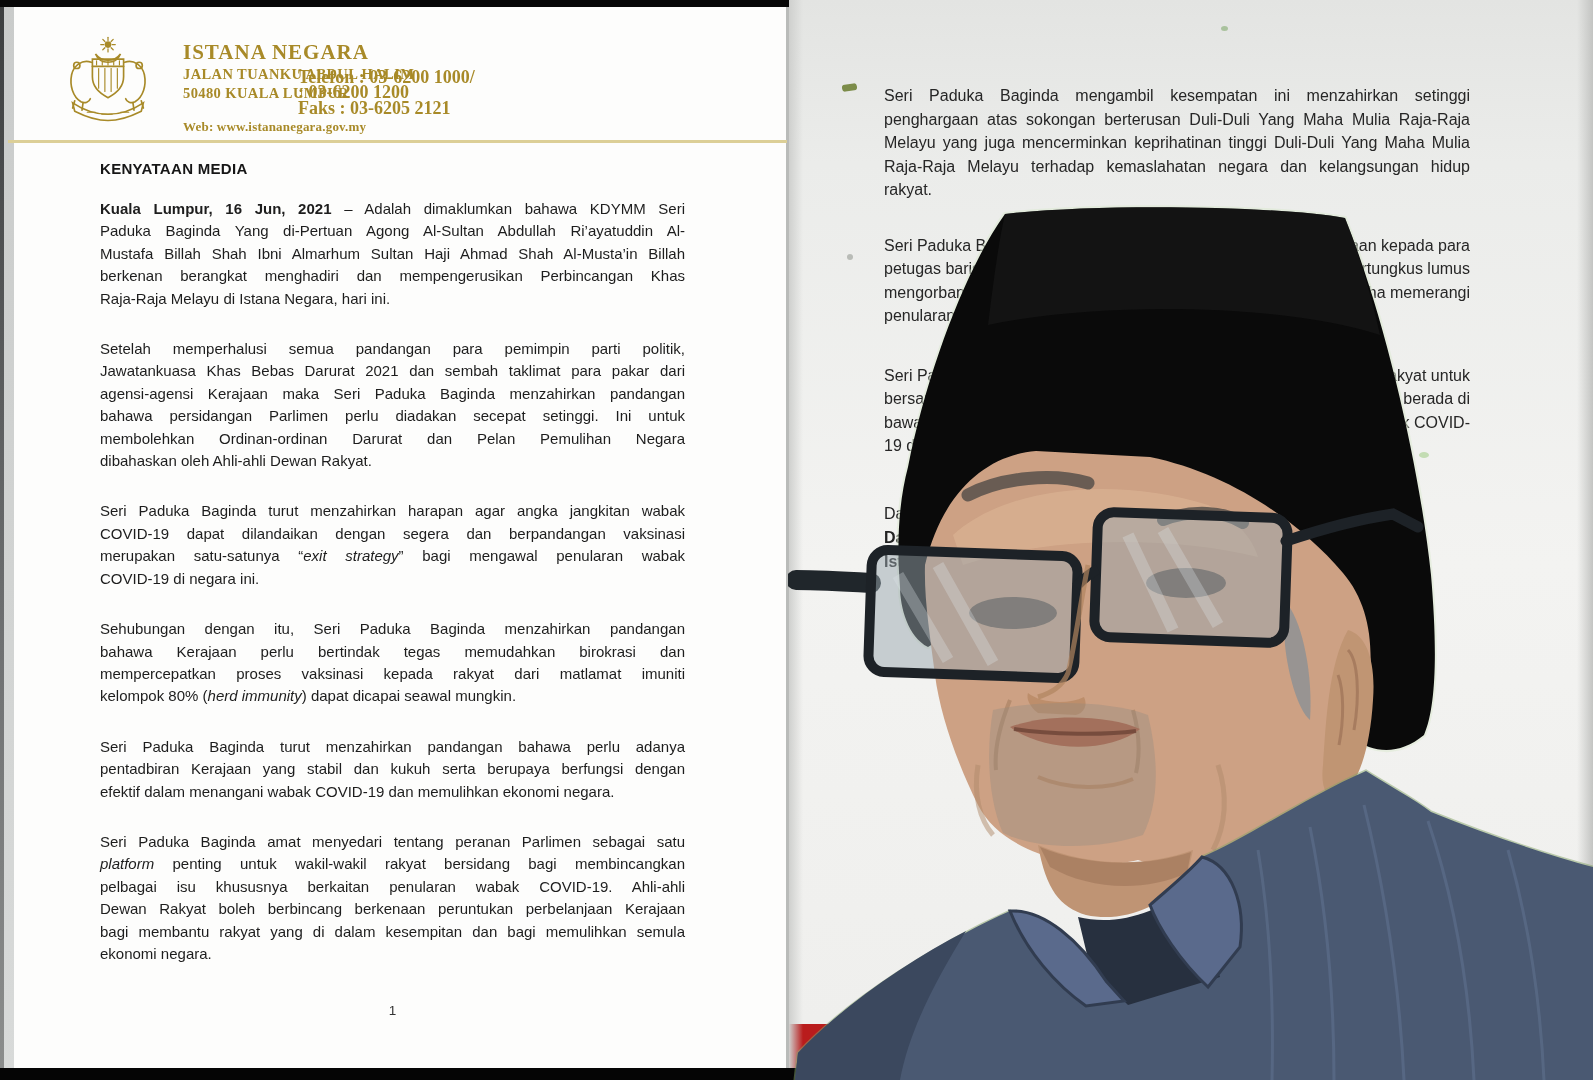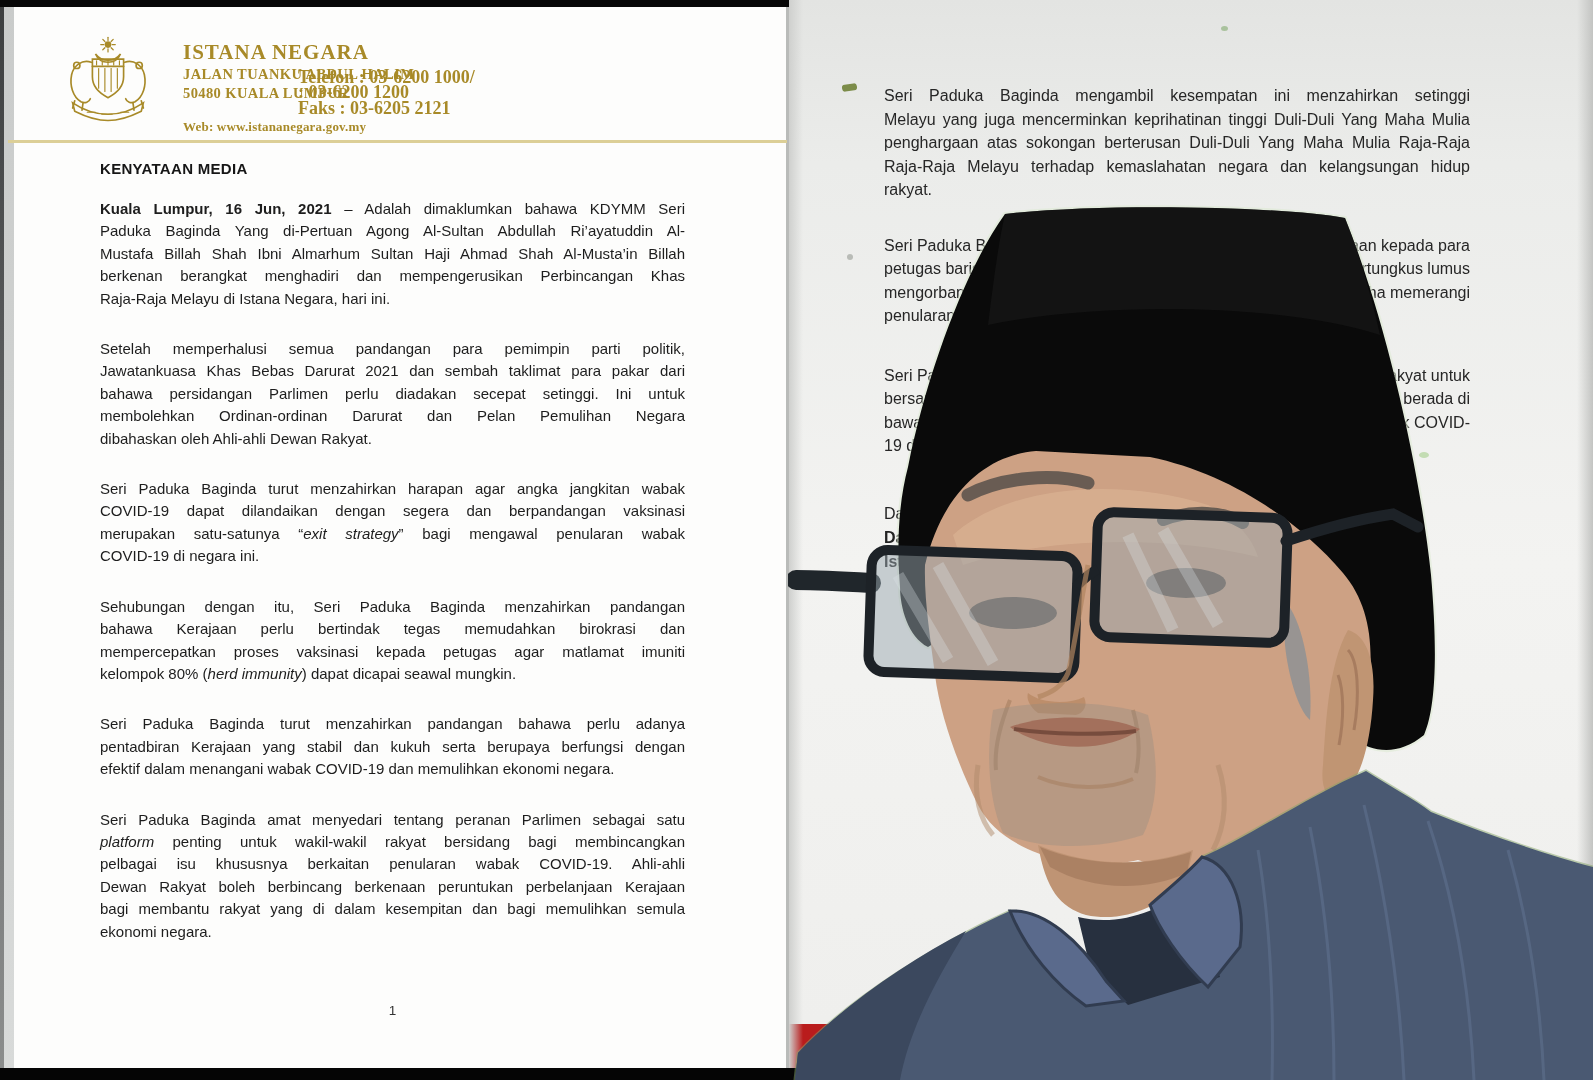--- a/index.html
+++ b/index.html
@@ -150,34 +150,35 @@
         <div class="para">
           <div class="line"><span class="bold">Kuala Lumpur, 16 Jun, 2021</span><span> – Adalah dimaklumkan bahawa KDYMM Seri</span></div>
           <div class="line"><span>Paduka Baginda Yang di-Pertuan Agong Al-Sultan Abdullah Ri’ayatuddin Al-</span></div>
           <div class="line"><span>Mustafa Billah Shah Ibni Almarhum Sultan Haji Ahmad Shah Al-Musta’in Billah</span></div>
           <div class="line"><span>berkenan berangkat menghadiri dan mempengerusikan Perbincangan Khas</span></div>
           <div class="line last"><span>Raja-Raja Melayu di Istana Negara, hari ini.</span></div>
         </div>
         <div class="para">
           <div class="line"><span>Setelah memperhalusi semua pandangan para pemimpin parti politik,</span></div>
           <div class="line"><span>Jawatankuasa Khas Bebas Darurat 2021 dan sembah taklimat para pakar dari</span></div>
+          <div class="line"><span>agensi-agensi Kerajaan maka Seri Paduka Baginda menzahirkan pandangan</span></div>
           <div class="line"><span>bahawa persidangan Parlimen perlu diadakan secepat setinggi. Ini untuk</span></div>
           <div class="line"><span>membolehkan Ordinan-ordinan Darurat dan Pelan Pemulihan Negara</span></div>
           <div class="line last"><span>dibahaskan oleh Ahli-ahli Dewan Rakyat.</span></div>
         </div>
         <div class="para">
           <div class="line"><span>Seri Paduka Baginda turut menzahirkan harapan agar angka jangkitan wabak</span></div>
           <div class="line"><span>COVID-19 dapat dilandaikan dengan segera dan berpandangan vaksinasi</span></div>
           <div class="line"><span>merupakan satu-satunya “</span><span class="italic">exit strategy</span><span>” bagi mengawal penularan wabak</span></div>
           <div class="line last"><span>COVID-19 di negara ini.</span></div>
         </div>
         <div class="para">
           <div class="line"><span>Sehubungan dengan itu, Seri Paduka Baginda menzahirkan pandangan</span></div>
           <div class="line"><span>bahawa Kerajaan perlu bertindak tegas memudahkan birokrasi dan</span></div>
-          <div class="line"><span>mempercepatkan proses vaksinasi kepada petugas agar matlamat imuniti</span></div>
+          <div class="line"><span>mempercepatkan proses vaksinasi kepada rakyat dari matlamat imuniti</span></div>
           <div class="line last"><span>kelompok 80% (</span><span class="italic">herd immunity</span><span>) dapat dicapai seawal mungkin.</span></div>
         </div>
         <div class="para">
           <div class="line"><span>Seri Paduka Baginda turut menzahirkan pandangan bahawa perlu adanya</span></div>
           <div class="line"><span>pentadbiran Kerajaan yang stabil dan kukuh serta berupaya berfungsi dengan</span></div>
           <div class="line last"><span>efektif dalam menangani wabak COVID-19 dan memulihkan ekonomi negara.</span></div>
         </div>
         <div class="para">
           <div class="line"><span>Seri Paduka Baginda amat menyedari tentang peranan Parlimen sebagai satu</span></div>
           <div class="line"><span class="italic">platform</span><span> penting untuk wakil-wakil rakyat bersidang bagi membincangkan</span></div>
@@ -200,22 +201,22 @@
     <div class="speck" style="left:58px;top:254px;width:6px;height:6px;background:#b9bcb7;"></div>
     <div class="speck" style="left:552px;top:236px;width:12px;height:7px;background:rgba(150,200,120,.55);"></div>
     <div class="speck" style="left:561px;top:268px;width:7px;height:5px;background:rgba(150,200,120,.5);"></div>
     <div class="speck" style="left:630px;top:452px;width:10px;height:6px;background:rgba(150,200,120,.5);"></div>
     <div class="speck" style="left:494px;top:648px;width:14px;height:8px;background:rgba(140,190,110,.55);"></div>
     <div class="speck" style="left:500px;top:684px;width:10px;height:6px;background:rgba(140,190,110,.45);"></div>
 
     <div class="body2">
       <div id="p2-para1">
           <div class="line2">Seri Paduka Baginda mengambil kesempatan ini menzahirkan setinggi</div>
+          <div class="line2">penghargaan atas sokongan berterusan Duli-Duli Yang Maha Mulia Raja-Raja</div>
           <div class="line2">Melayu yang juga mencerminkan keprihatinan tinggi Duli-Duli Yang Maha Mulia</div>
-          <div class="line2">penghargaan atas sokongan berterusan Duli-Duli Yang Maha Mulia Raja-Raja</div>
           <div class="line2">Raja-Raja Melayu terhadap kemaslahatan negara dan kelangsungan hidup</div>
           <div class="line2 last">rakyat.</div>
         </div>
       <div id="p2-para2" class="block2-p2">
           <div class="fragline">
             <span>Seri Paduka Ba</span>
             <span>n setinggi penghargaan kepada para</span>
           </div>
           <div class="fragline">
             <span>petugas barisa</span>

